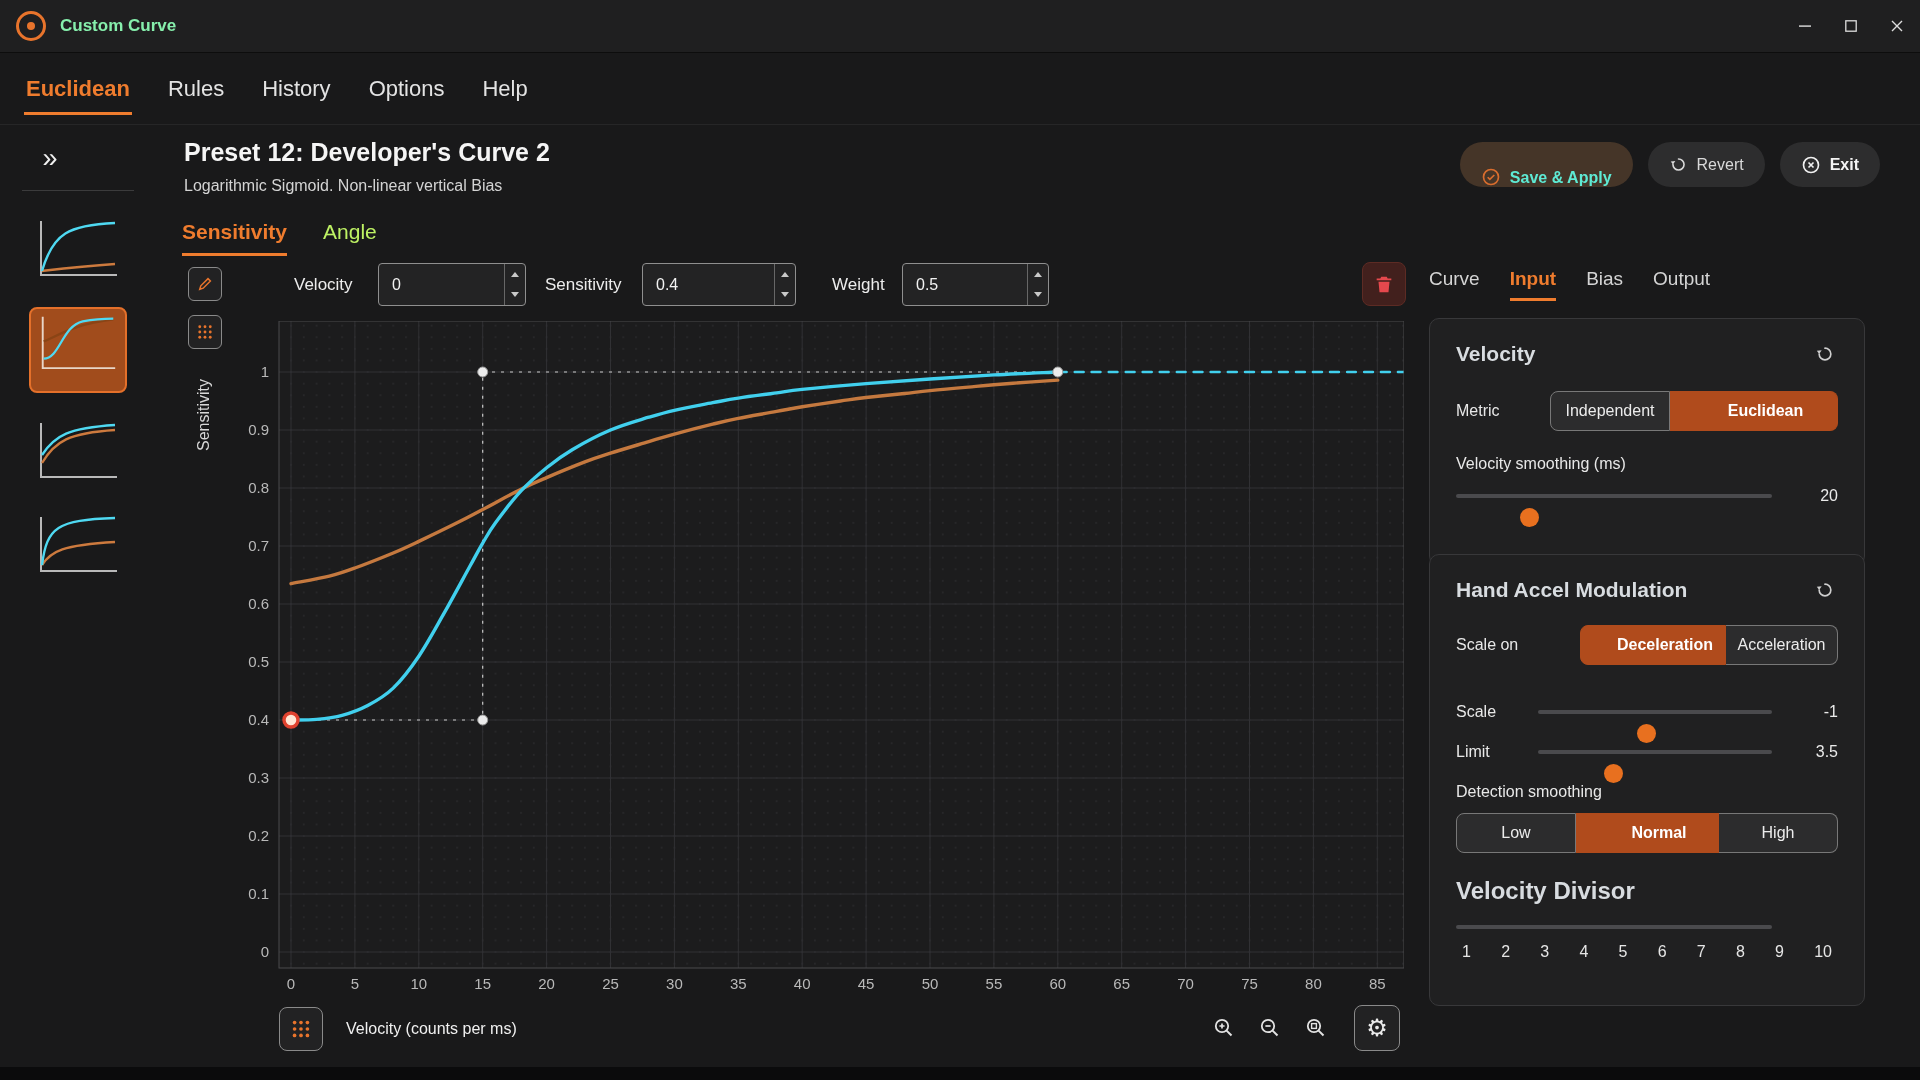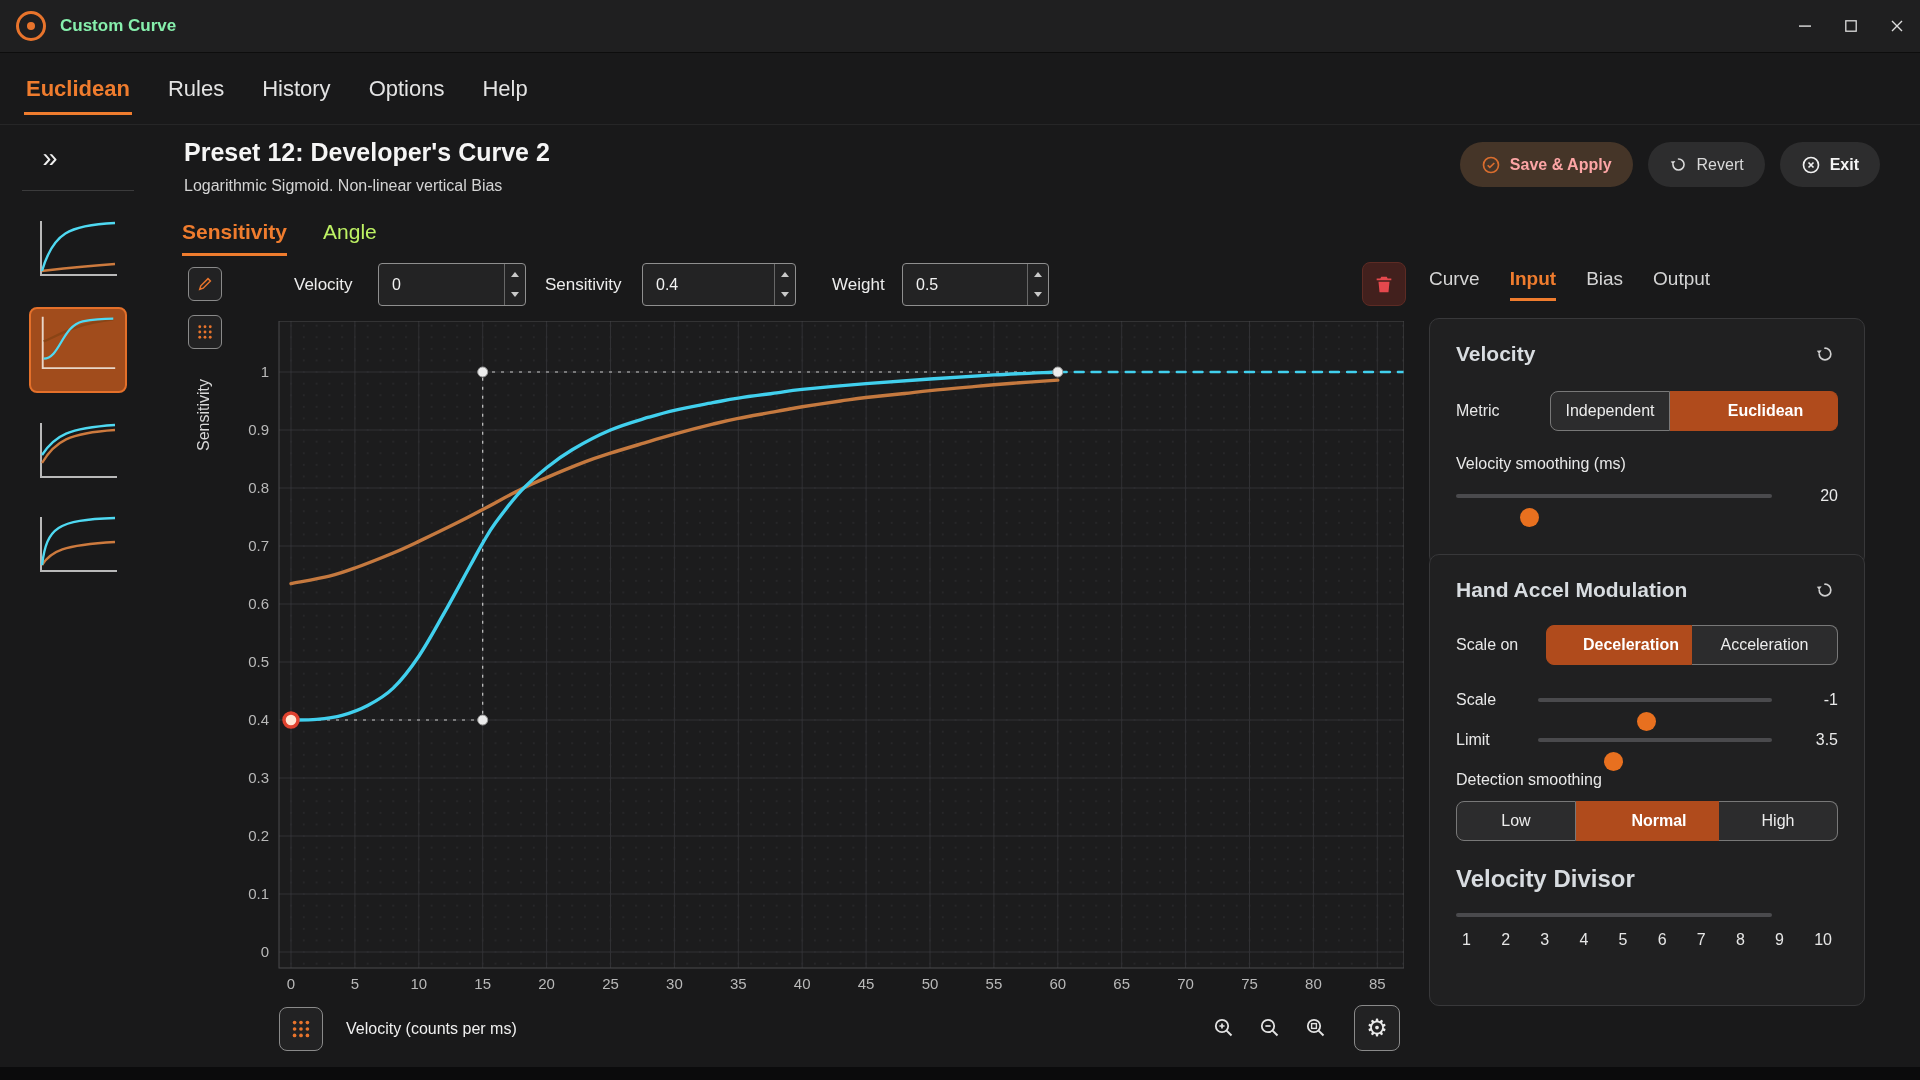--- a/index.html
+++ b/index.html
@@ -27,21 +27,21 @@
   .thumb { width:98px; height:72px; margin-top:22px; position:relative; border-radius:8px; cursor:pointer; background:transparent; }
   .thumb.selected { height:86px; background:#a14c1c; border:2px solid #e4702a; }
   .thumb svg { position:absolute; inset:0; width:100%; height:100%; }
   .thumb-icons { position:absolute; right:5px; bottom:4px; display:flex; gap:6px; align-items:center; }
 
   
   .page-title { position:absolute; left:184px; top:138px; font-size:25px; font-weight:700; color:#f5f5f5; }
   .page-subtitle { position:absolute; left:184px; top:177px; font-size:16px; color:#d4d4d4; }
   .header-actions { position:absolute; top:142px; right:40px; display:flex; gap:15px; }
   .pill { height:45px; border:none; border-radius:23px; display:flex; align-items:center; gap:9px; padding:0 21px; font-size:16px; cursor:pointer; font-family:inherit; }
-  .pill.save { background:#453528; color:#fca5a5; font-weight:600; }
+  .pill.save { background:#453528; color:#5eead4; font-weight:600;align-items:flex-end; }
   .pill.revert { background:#2d2d2e; color:#d9d9d9; }
   .pill.exit { background:#2d2d2e; color:#f4f4f4; font-weight:600; }
 
   
   .curve-tabs { position:absolute; left:182px; top:220px; display:flex; gap:36px; }
   .ctab { font-size:21px; color:#bef264; padding-bottom:9px; border-bottom:3px solid transparent; cursor:pointer; }
   .ctab.active { color:#ef7c2e; font-weight:700; border-bottom-color:#ef7c2e; }
 
   
   .ed-label { position:absolute; top:275px; font-size:17px; color:#ececec; }
@@ -432,24 +432,24 @@
         <svg width="20" height="20" viewBox="0 0 24 24">
             <path d="M12 5a7 7 0 1 1-7 7" fill="none" stroke="#cfcfcf" stroke-width="2" stroke-linecap="round"></path>
             <path d="M5 12 L2.2 8.2 L8 7.6 Z" fill="#cfcfcf"></path>
           </svg>
       </button>
     </div>
     <div class="row" style="margin-top:22px;justify-content:space-between">
       <span class="row-label">Scale on</span>
       <div class="seg">
         <button class="sel" style="width:146px">Deceleration</button>
-        <button style="width:146px">Acceleration</button>
-      </div>
-    </div>
-    <div class="row" style="margin-top:26px">
+        <button style="width:112px">Acceleration</button>
+      </div>
+    </div>
+    <div class="row" style="margin-top:38px">
       <span class="row-label" style="width:82px">Scale</span>
       <div class="slider" style="margin-right:10px">
         <div class="thumb" style="left:calc(46% - 9px)"></div>
       </div>
       <span class="slider-value">-1</span>
     </div>
     <div class="row" style="margin-top:22px">
       <span class="row-label" style="width:82px">Limit</span>
       <div class="slider" style="margin-right:10px">
         <div class="thumb" style="left:calc(32% - 9px)"></div>

